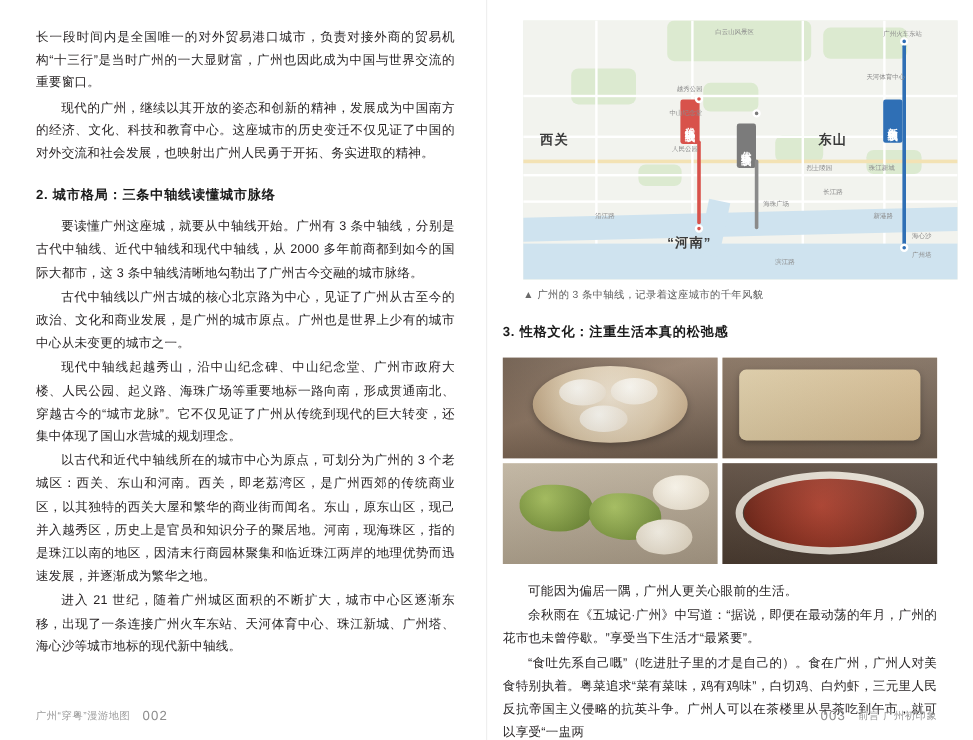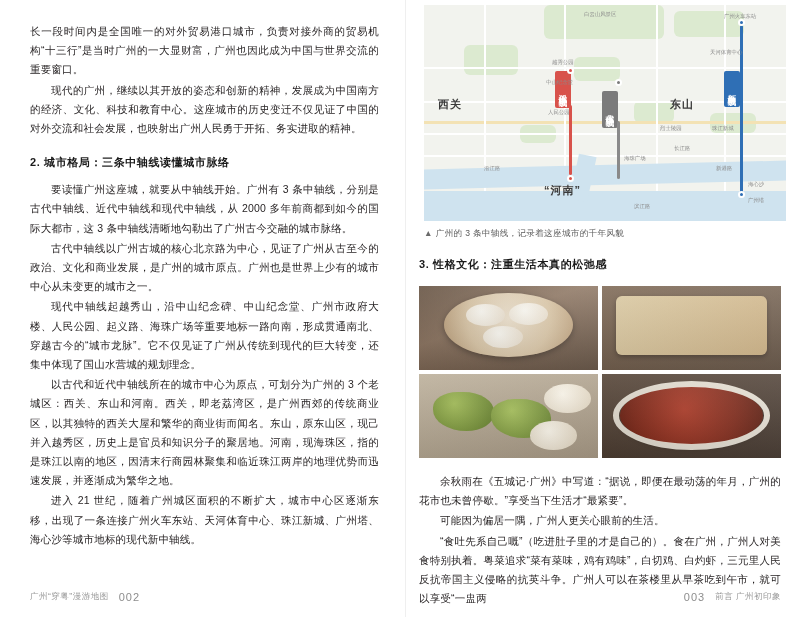--- a/index.html
+++ b/index.html
@@ -40,21 +40,21 @@
   .footer{
     position:absolute;bottom:14px;
     font-size:8.5px;color:#9a9a9a;letter-spacing:.5px;
     display:flex;align-items:center;gap:10px;justify-content:center;
   }
   .footer-left{left:30px;}
   .footer-right{right:30px;}
   .folio{font-size:11px;color:#8d8d8d;letter-spacing:1px;}
 
   
-  .figure{margin:5px;}
+  .figure{margin:17px;}
   .map{
     position:relative;width:362px;height:216px;
     background:#eef1ea;overflow:hidden;border:0;
   }
   .cap{
     font-size:8.6px;color:#5d5d5d;margin-top:7px;letter-spacing:.3px;
   }
   .cap .tri{color:#6a6a6a;margin-right:3px;}
 
   
@@ -236,22 +236,22 @@
       </div>
       <div class="ph p4">
         <div class="bowl"></div>
         <div class="rim"></div>
         <div class="hl"></div>
       </div>
     </div>
 
     <div style="height:14px;"></div>
 
+    <p class="body indent">可能因为偏居一隅，广州人更关心眼前的生活。</p>
     <p class="body indent">余秋雨在《五城记·广州》中写道：“据说，即便在最动荡的年月，广州的花市也未曾停歇。”享受当下生活才“最紧要”。</p>
-    <p class="body indent">可能因为偏居一隅，广州人更关心眼前的生活。</p>
     <p class="body indent">“食吐先系自己嘅”（吃进肚子里的才是自己的）。食在广州，广州人对美食特别执着。粤菜追求“菜有菜味，鸡有鸡味”，白切鸡、白灼虾，三元里人民反抗帝国主义侵略的抗英斗争。广州人可以在茶楼里从早茶吃到午市，就可以享受“一盅两</p>
 
     <div class="footer footer-right">
       <span class="folio">003</span>
       <span>前言 广州初印象</span>
     </div>
   </div>
 
 </div>
 

